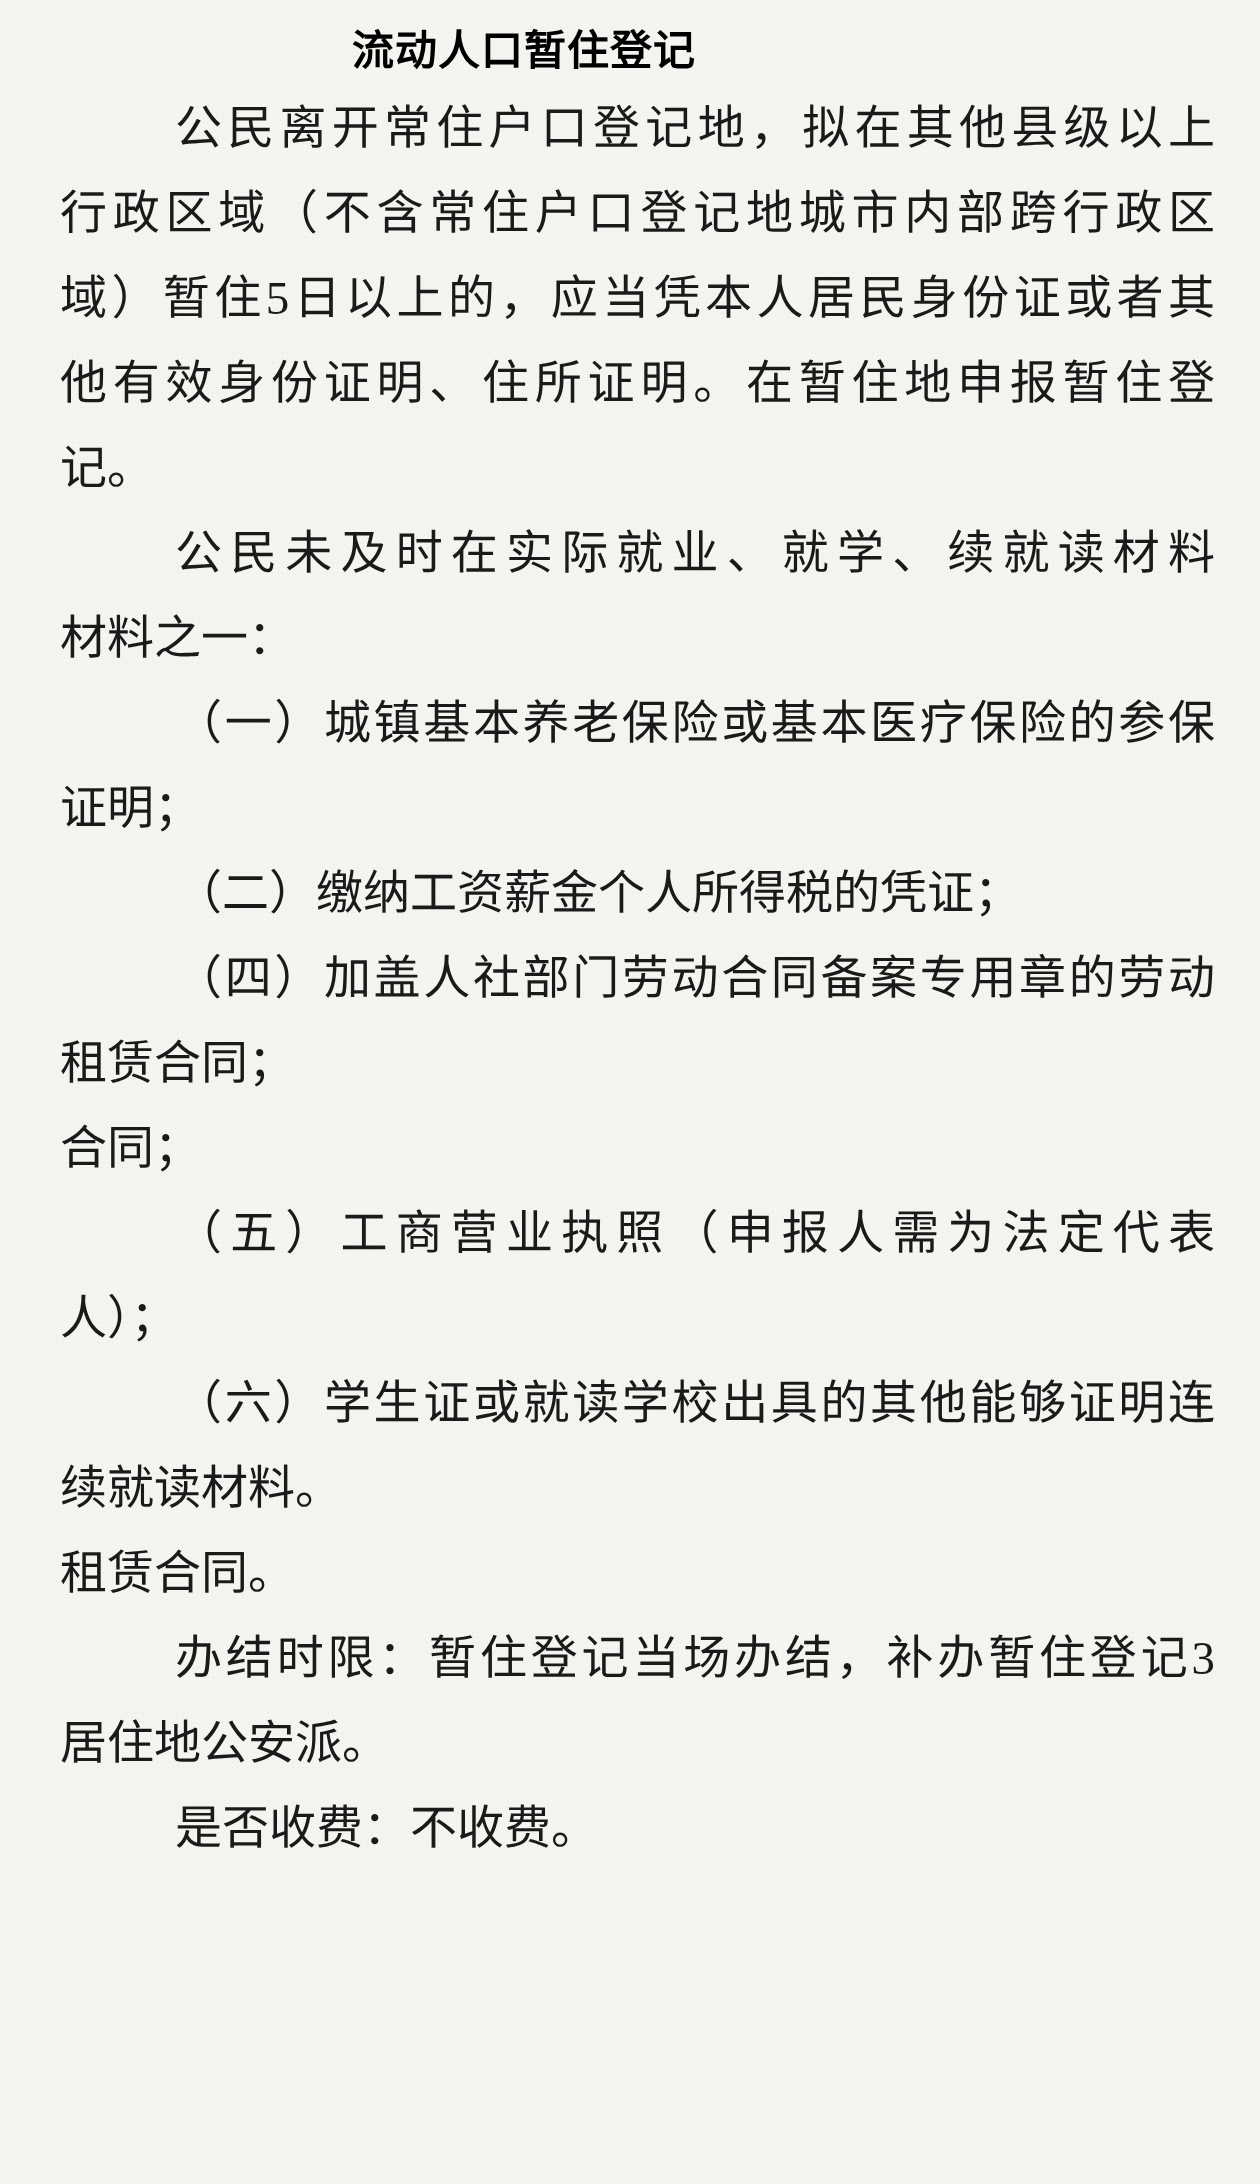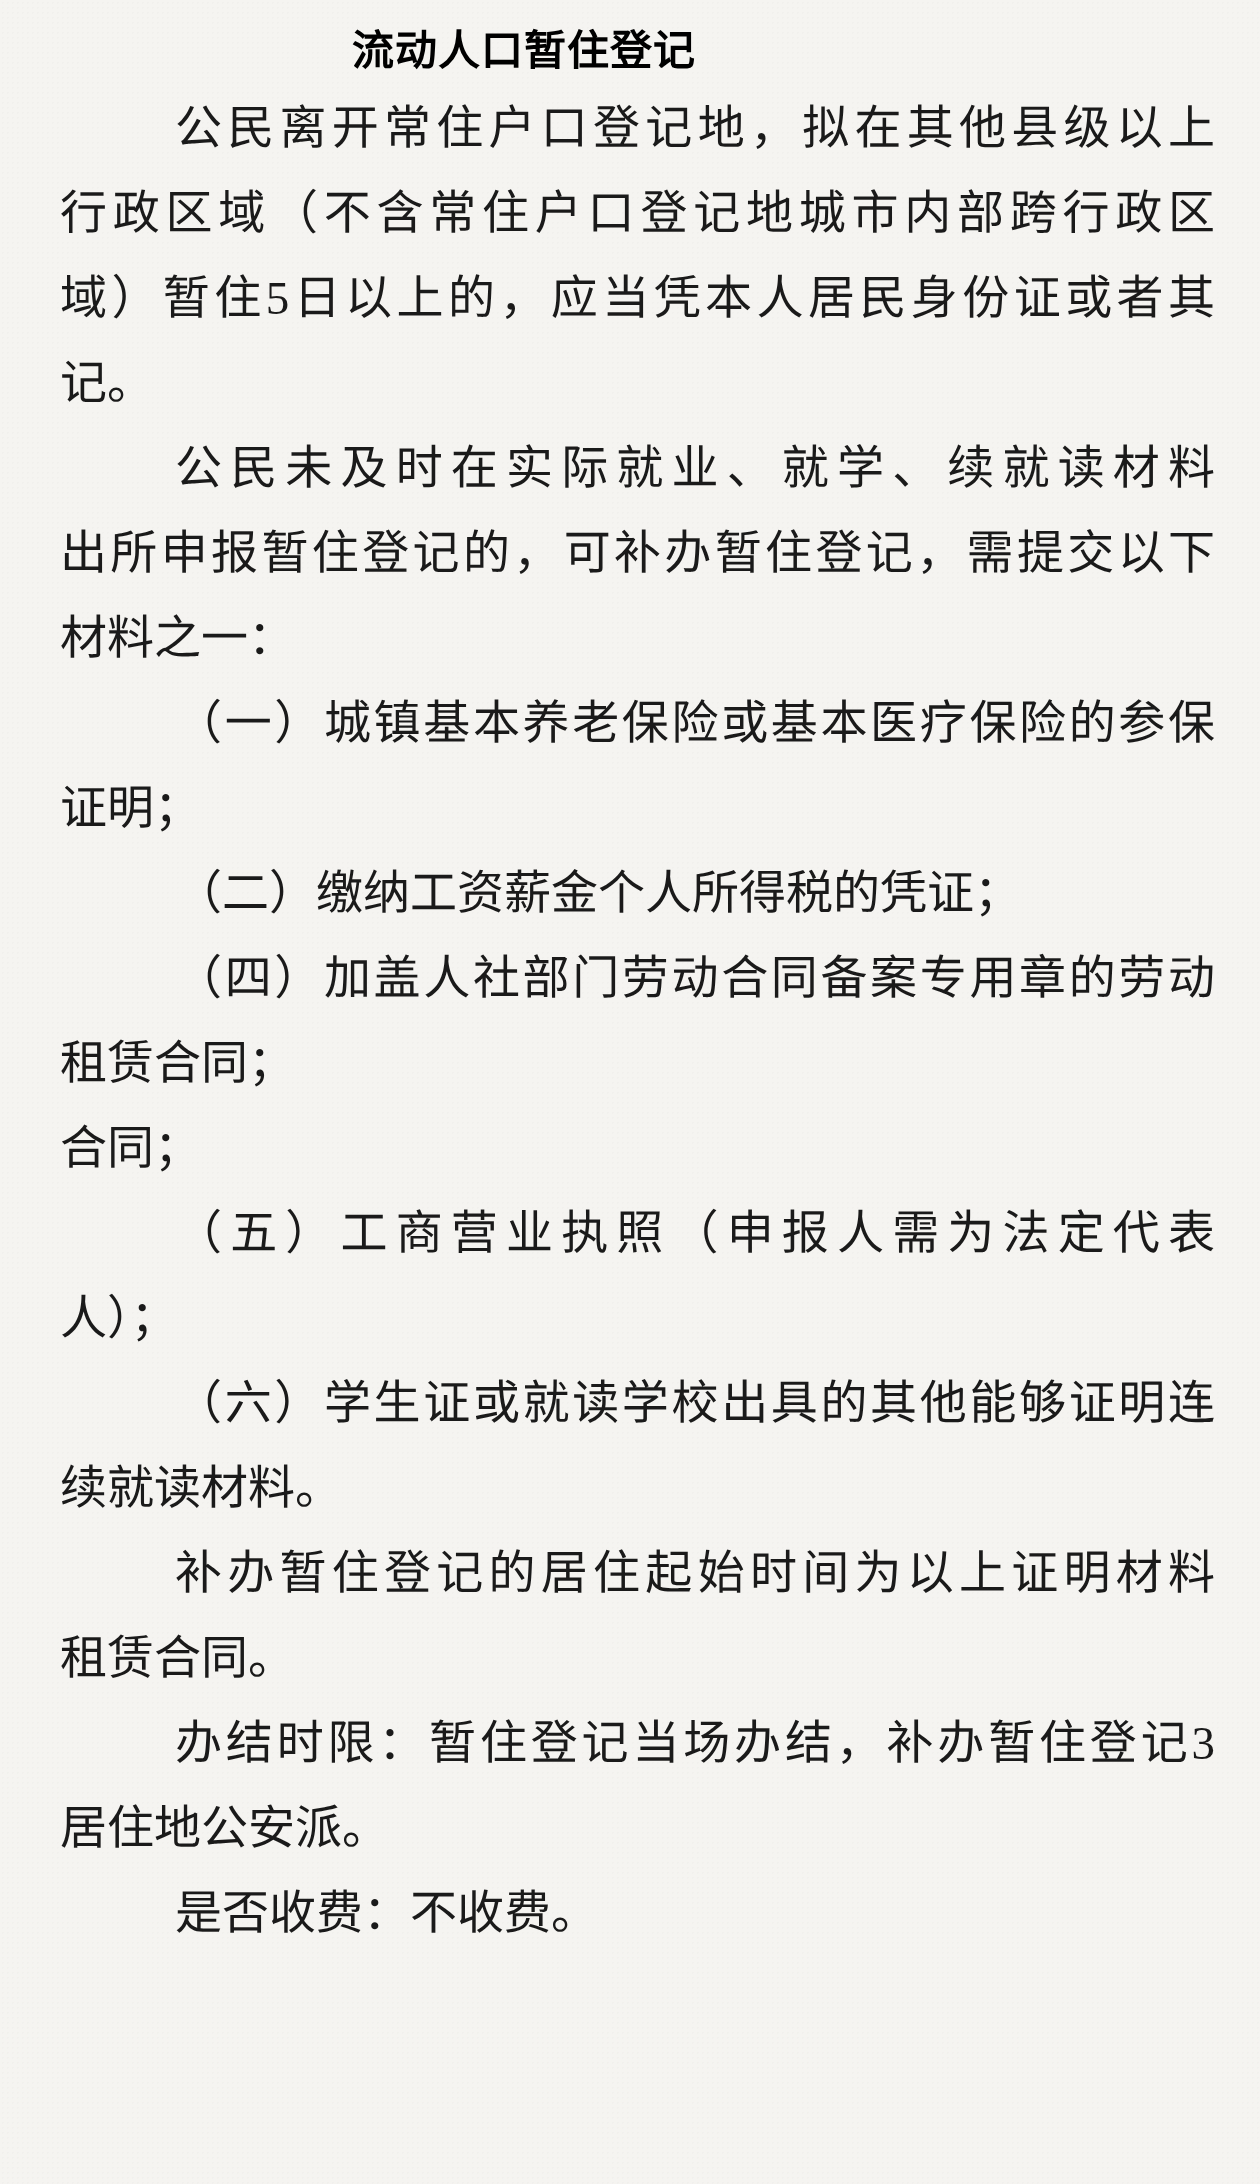--- a/index.html
+++ b/index.html
@@ -56,33 +56,32 @@
 </style>
 </head>
 <body>
 
 <div class="page">
   <div class="content">
     <h1 class="title">流动人口暂住登记</h1>
     <p class="line indent fill">公民离开常住户口登记地，拟在其他县级以上</p>
     <p class="line fill">行政区域（不含常住户口登记地城市内部跨行政区</p>
     <p class="line fill">域）暂住5日以上的，应当凭本人居民身份证或者其</p>
+    <p class="line fill">他有效身份证明、住所证明。在暂住地申报暂住登</p>
     <p class="line">记。</p>
     <p class="line indent fill">公民未及时在实际就业、就学、续就读材料</p>
-    <p class="line fill">出所申报暂住登记的，可补办暂住登记，需提交以下</p>
     <p class="line">材料之一：</p>
     <p class="line indent fill">（一）城镇基本养老保险或基本医疗保险的参保</p>
     <p class="line">证明；</p>
     <p class="line indent">（二）缴纳工资薪金个人所得税的凭证；</p>
     <p class="line indent fill">（四）加盖人社部门劳动合同备案专用章的劳动</p>
     <p class="line">租赁合同；</p>
     <p class="line">合同；</p>
     <p class="line indent fill">（五）工商营业执照（申报人需为法定代表</p>
     <p class="line">人）；</p>
     <p class="line indent fill">（六）学生证或就读学校出具的其他能够证明连</p>
     <p class="line">续就读材料。</p>
-    <p class="line indent fill">补办暂住登记的居住起始时间为以上证明材料</p>
     <p class="line">租赁合同。</p>
     <p class="line indent fill">办结时限：暂住登记当场办结，补办暂住登记3</p>
     <p class="line">居住地公安派。</p>
     <p class="line indent">是否收费：不收费。</p>
   </div>
 </div>
 
 </body></html>

